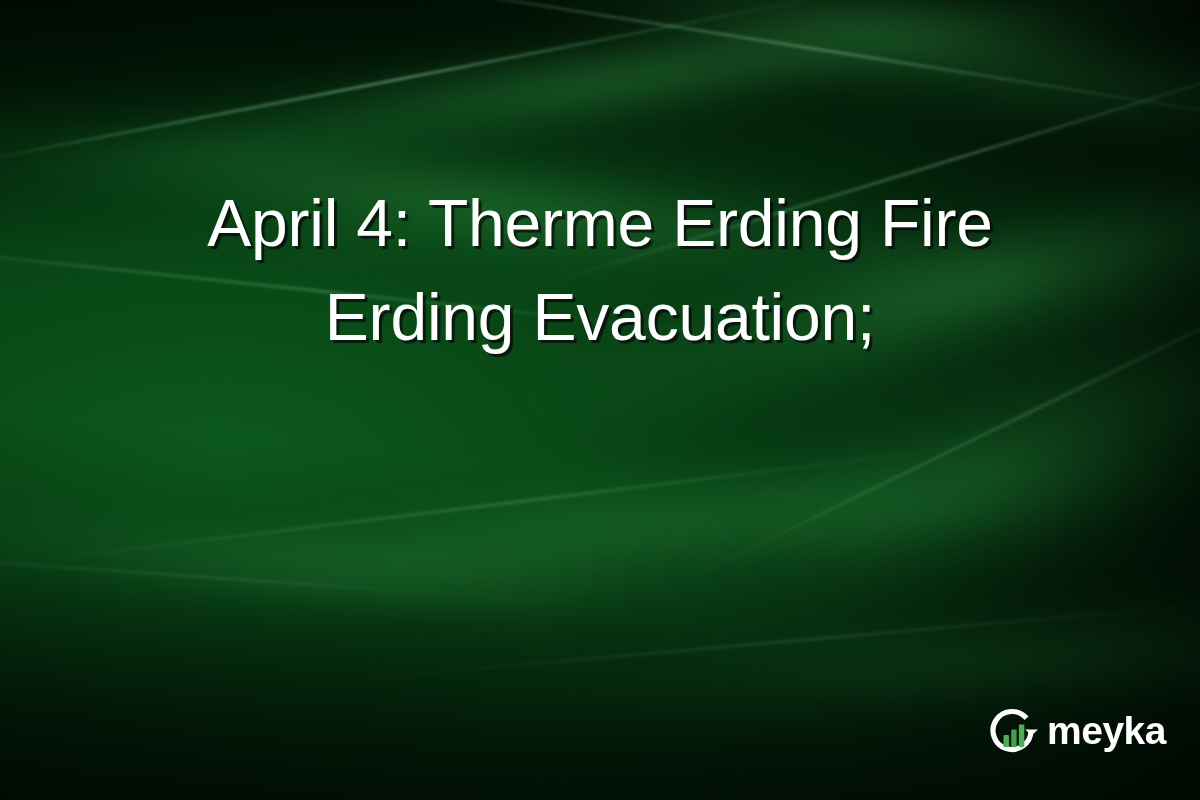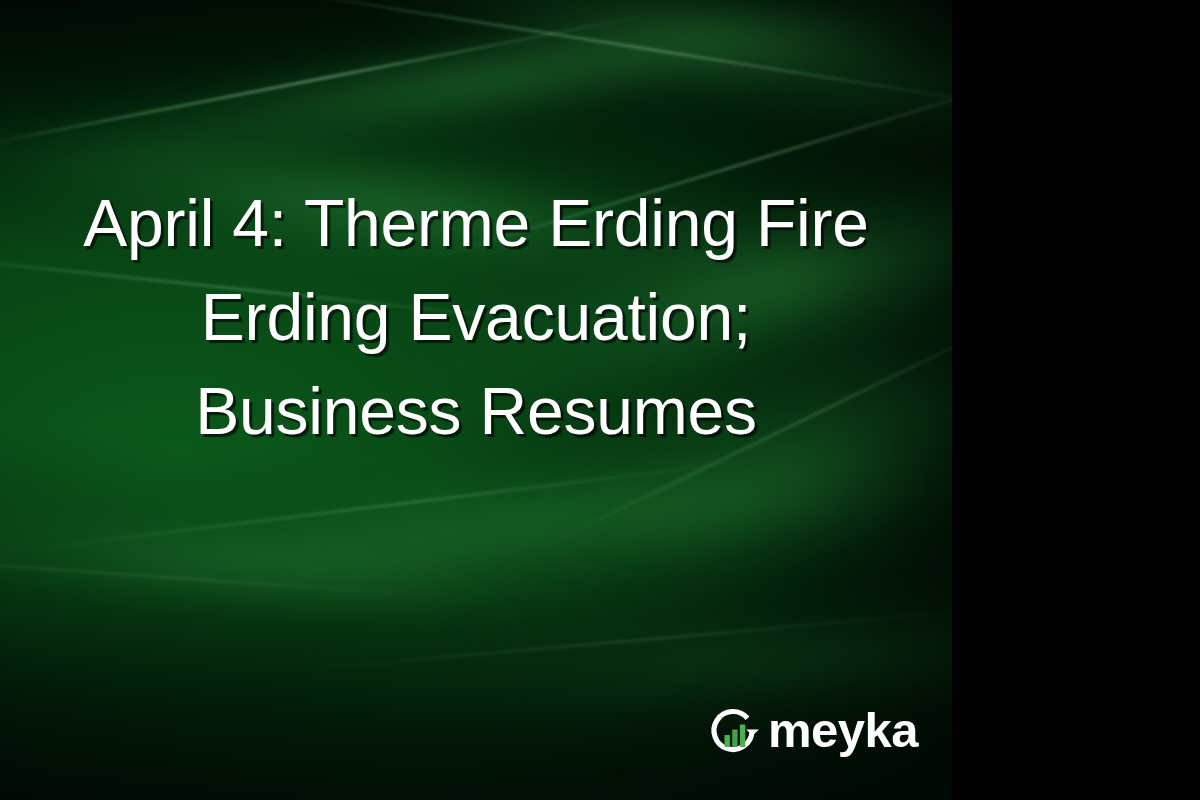--- a/index.html
+++ b/index.html
@@ -7,21 +7,21 @@
     margin: 0;
     padding: 0;
     background: #000;
   }
   body {
     font-family: "Liberation Sans", "DejaVu Sans", sans-serif;
   }
 
   .card {
     position: relative;
-    width: 952px;
+    width: 1200px;
     height: 800px;
     overflow: hidden;
     background: #0c4a6e;
   }
 
   
   .bg-layer {
     position: absolute;
     inset: 0;
     pointer-events: none;
@@ -142,21 +142,21 @@
     gap: 8px;
   }
   .logo-mark {
     width: 54px;
     height: 54px;
     display: block;
     flex: 0 0 auto;
   }
   .logo-word {
     color: #ffffff;
-    font-size: 49px;
+    font-size: 39px;
     font-weight: 700;
     letter-spacing: -0.5px;
     line-height: 1;
     margin-bottom: 2px;
   }
 </style>
 </head>
 <body>
 
 <div class="card">
@@ -184,21 +184,20 @@
     <div class="filament f7"></div>
     <div class="filament f8"></div>
   </div>
 
   <div class="bg-layer bg-bottomdark"></div>
   <div class="bg-layer bg-vignette"></div>
 
   <div class="headline">
     <span class="headline-line">April 4: Therme Erding Fire</span>
     <span class="headline-line">Erding Evacuation;</span>
-    <span class="headline-line">Business Resumes</span>
   </div>
 
   <div class="logo">
     <svg class="logo-mark" viewBox="0 0 54 54">
 
       <path d="M41.5 14.2 A19 19 0 1 0 46 27" fill="none" stroke="#ffffff" stroke-width="5.2" stroke-linecap="butt"></path>
       <polygon points="46.6,31.6 40.2,25.4 53.0,25.4" fill="#ffffff"></polygon>
 
       <rect x="18.5" y="31.0" width="5.4" height="12.0" rx="0.8" fill="#4caf50"></rect>
       <rect x="26.2" y="25.4" width="5.4" height="17.6" rx="0.8" fill="#43a047"></rect>

